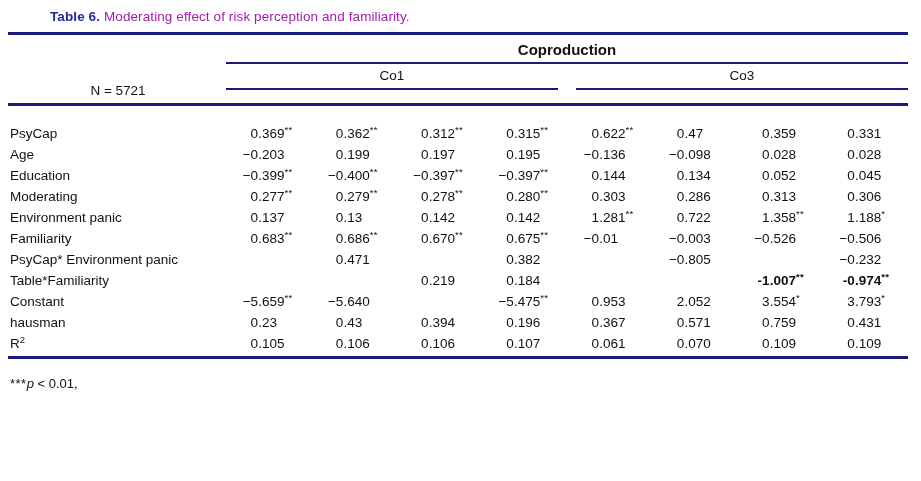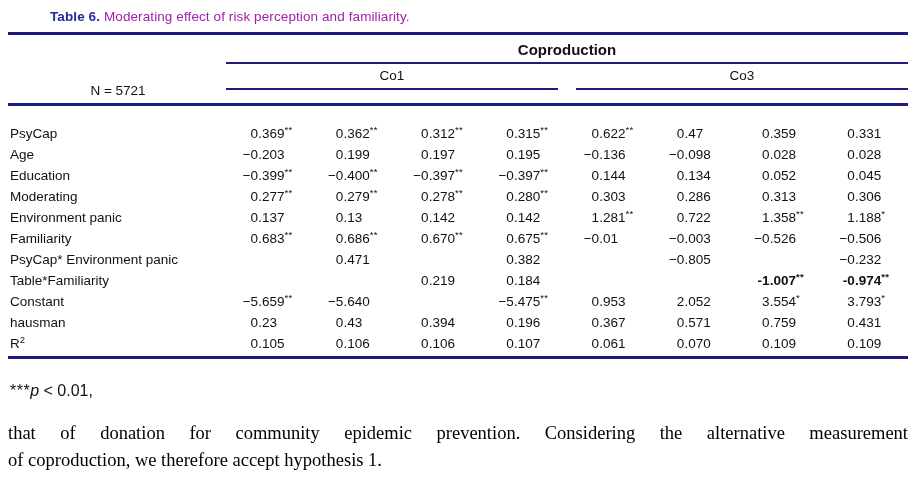--- a/index.html
+++ b/index.html
@@ -42,21 +42,21 @@
   td.val   { text-align:center; white-space:nowrap; }
 
   .num { display:inline-flex; }
   .num .ip { display:inline-block; min-width:25px; text-align:right; }
   .num .fp { display:inline-block; min-width:46px; text-align:left; }
   .num.bold { font-weight:700; }
   sup.stars { font-size:9.5px; letter-spacing:0.5px; line-height:0; }
   sup.lsup  { font-size:9.5px; line-height:0; }
 
   
-  .footnotes { font-size:16px; line-height:17.5px; padding:23px 0 0 2px; }
+  .footnotes { font-size:13px; line-height:17.5px; padding:16px 0 0 2px; }
   .footnotes .fstars { letter-spacing:0.5px; }
   .footnotes i { font-style:italic; }
 
   
   .bodytext {
     margin:20px 0 0; width:900px;
     font-family:"Liberation Serif", serif; font-size:18.5px;
     line-height:27.5px; color:#000;
   }
   .bodytext .line1 { display:block; text-align:justify; text-align-last:justify; }
@@ -450,18 +450,14 @@
               <span class="fp">.109</span>
             </span></td>
         </tr>
       </tbody>
   </table>
 
   <div class="footnotes">
     <div><span class="fstars">***</span><i>p</i><span> &lt; 0.01,</span></div>
   </div>
 
-  <p class="bodytext">
-    <span class="line1">that of donation for community epidemic prevention. Considering the alternative measurement</span>
-    <span class="line2">of coproduction, we therefore accept hypothesis 1.</span>
-  </p>
 
 </div>
 
 </body></html>

